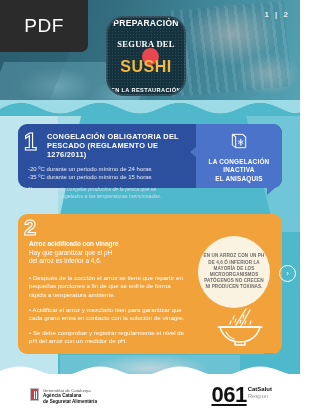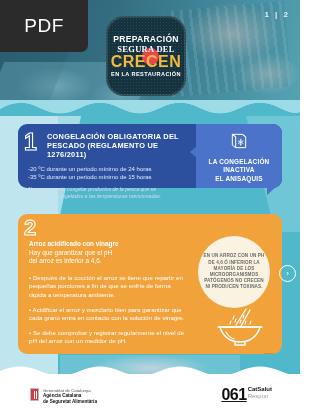--- a/index.html
+++ b/index.html
@@ -56,21 +56,21 @@
     position:absolute; right:10px; top:10px; z-index:6;
     color:#dff0f5; font-size:8px; letter-spacing:2px; font-weight:bold;
   }
 
   
   .title-badge {
     position:absolute; left:106px; top:16px; width:80px; height:80px;
     background:#15323f; border-radius:18px;
     border:2px solid rgba(255,255,255,.12);
     z-index:5;
-    display:flex; flex-direction:column; align-items:center; justify-content:center;
+    display:flex; flex-direction:column; align-items:center; justify-content:space-between;
     background-image:radial-gradient(rgba(255,255,255,.10) 0.7px, transparent 0.8px);
     background-size:3px 3px;
     overflow:hidden;
   }
   .tb-l1 { color:#fff; font-size:8.5px; font-weight:bold; letter-spacing:.3px; line-height:10px; text-align:center;}
   .tb-l2 { color:#fff; font-size:8.5px; font-weight:bold; letter-spacing:.3px; line-height:10px; text-align:center; position:relative; z-index:2;font-family:Liberation Serif, serif;}
   .tb-sushi { color:#f5b93f; font-size:16px; font-weight:bold; letter-spacing:.5px; line-height:16px; position:relative; z-index:2;}
   .tb-l4 { color:#fff; font-size:5.6px; font-weight:bold; letter-spacing:.4px; line-height:8px; text-align:center;}
   .tb-dot {
     position:absolute; left:34px; top:30px; width:17px; height:17px;
@@ -193,21 +193,21 @@
     background:#fff; z-index:5;
   }
   .foot-wave { position:absolute; left:0; top:-9px; width:300px; height:12px; }
   .logo-gen { position:absolute; left:30px; top:14px; display:flex; gap:4px; align-items:flex-start; }
   .gen-mark { width:9px; height:13px; background:#cf3b46; position:relative; border:1px solid #bbb;}
   .gen-mark::after{content:"";position:absolute;inset:1.5px;background:repeating-linear-gradient(90deg,#cf3b46 0 1px,#fff 1px 2px);}
   .gen-txt div:nth-child(1){ font-size:4.3px; color:#555; line-height:5.4px; }
   .gen-txt div:nth-child(2){ font-size:4.6px; color:#111; font-weight:bold; line-height:5.8px; }
   .gen-txt div:nth-child(3){ font-size:4.6px; color:#111; font-weight:bold; line-height:5.8px; }
   .logo-061 { position:absolute; right:28px; top:12px; display:flex; align-items:flex-start; gap:1px; }
-  .l061 { font-size:16px; font-weight:bold; color:#111; line-height:17px; letter-spacing:-.5px;text-decoration:underline; }
+  .l061 { font-size:22px; font-weight:bold; color:#111; line-height:17px; letter-spacing:-.5px;text-decoration:underline; }
   .l061-t div:nth-child(1){ font-size:6px; font-weight:bold; color:#111; line-height:7px; }
   .l061-t div:nth-child(2){ font-size:6px; color:#9a9a9a; line-height:7px; }
 
   .foot-photo {
     position:absolute; left:60px; top:355px; width:180px; height:26px;
     background:radial-gradient(ellipse 80px 18px at 90px 13px, rgba(200,215,225,.9) 0%, rgba(220,232,238,.2) 75%);
     z-index:3;
   }
 </style>
 </head>
@@ -230,21 +230,21 @@
   <div class="pdf-badge">
     <span>PDF</span>
   </div>
 
   <div class="page-ind">1 | 2</div>
 
   <div class="title-badge">
     <div class="tb-dot"></div>
     <div class="tb-l1">PREPARACIÓN</div>
     <div class="tb-l2">SEGURA DEL</div>
-    <div class="tb-sushi">CRECEN</div>
+    <div class="tb-sushi">SUSHI</div>
     <div class="tb-l4">EN LA RESTAURACIÓN</div>
   </div>
 
   <div class="bg-wave">
     <svg width="300" height="16" viewBox="0 0 300 16">
       <path d="M0,9 C14,1 26,1 40,8 C54,15 66,15 80,8 C94,1 106,1 120,8 C134,15 146,15 160,8 C174,1 186,1 200,8 C214,15 226,15 240,8 C254,1 266,1 280,8 C290,13 296,14 300,12 L300,16 L0,16 Z" fill="#4fb9cb"></path>
       <path d="M0,9 C14,1 26,1 40,8 C54,15 66,15 80,8 C94,1 106,1 120,8 C134,15 146,15 160,8 C174,1 186,1 200,8 C214,15 226,15 240,8 C254,1 266,1 280,8 C290,13 296,14 300,12 L300,0 L0,0 Z" fill="#9ddbe6"></path>
     </svg>
   </div>
 

